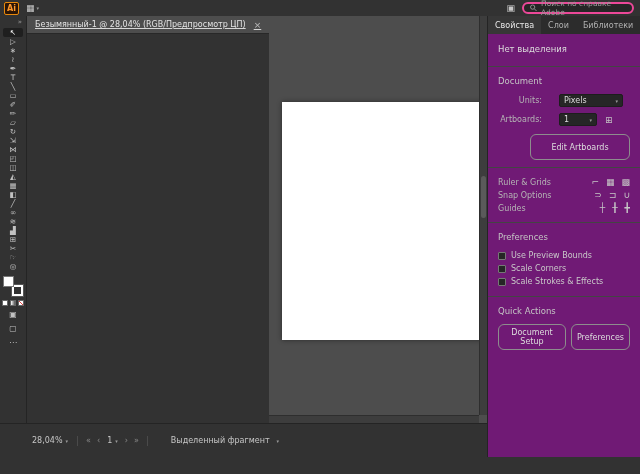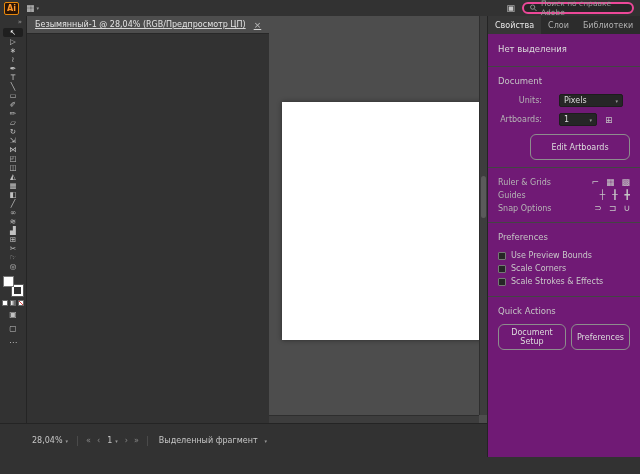--- a/index.html
+++ b/index.html
@@ -58,21 +58,21 @@
   .hscroll { position:absolute; left:0; right:8px; bottom:0; height:8px; background:#3d3d3d; border-top:1px solid #2e2e2e; }
   .hthumb { position:absolute; left:340px; width:30px; top:1px; bottom:1px; background:#5a5a5a; border-radius:3px; }
 
   
   .statusbar { height:34px; background:#323232; border-top:1px solid #242424; display:flex; align-items:center;
                font-size:8px; color:#c7c7c7; padding-left:30px; gap:4px; }
   .sb-div { width:1px; height:10px; background:#4a4a4a; margin:0 3px; }
   .chev { font-size:5px; color:#9a9a9a; margin-left:3px; }
   .nav-btn { color:#8a8a8a; font-size:8px; padding:0 1px; }
   .ab-field { display:flex; align-items:center; padding:0 2px; }
-  .status-label { margin-left:4px; }
+  .status-label { margin-left:16px; }
 
   
   .right-panel { width:153px; background:#701a75; border-left:1px solid #242424; display:flex; flex-direction:column; }
   .panel-tabs { height:18px; background:#2c2c2c; display:flex; align-items:stretch; }
   .panel-tab { font-size:8px; padding:0 7px; display:flex; align-items:center; color:#b0b0b0; }
   .panel-tab.active { background:#373737; color:#e8e8e8; }
   .panel-body { flex:1; padding:6px 10px; display:flex; flex-direction:column; overflow:hidden; }
   .no-selection { font-size:8.5px; color:#dcdcdc; padding:4px 0 6px; }
   .divider { height:1px; background:#444444; margin:6px -10px; }
   .section-label { color:#c4c4c4; font-size:8.5px; margin:3px 0 5px; }
@@ -243,35 +243,35 @@
         <div>
             <div class="field-row">
               <span class="field-label">Ruler &amp; Grids</span>
               <span class="icon-group">
                 <span class="pi">⌐</span>
                 <span class="pi">▦</span>
                 <span class="pi">▩</span>
               </span>
             </div>
             <div class="field-row">
+              <span class="field-label">Snap Options</span>
+              <span class="icon-group">
+                <span class="pi">⊃</span>
+                <span class="pi">⊐</span>
+                <span class="pi">∪</span>
+              </span>
+            </div>
+            <div class="field-row">
               <span class="field-label">Guides</span>
               <span class="icon-group">
                 <span class="pi">┼</span>
                 <span class="pi">╂</span>
                 <span class="pi">╋</span>
               </span>
             </div>
-            <div class="field-row">
-              <span class="field-label">Snap Options</span>
-              <span class="icon-group">
-                <span class="pi">⊃</span>
-                <span class="pi">⊐</span>
-                <span class="pi">∪</span>
-              </span>
-            </div>
           </div>
         <div class="divider"></div>
 
         <div class="section-label">Preferences</div>
         <div>
             <div class="check-row">
               <span class="checkbox"></span>
               <span class="check-label">Use Preview Bounds</span>
             </div>
             <div class="check-row">

